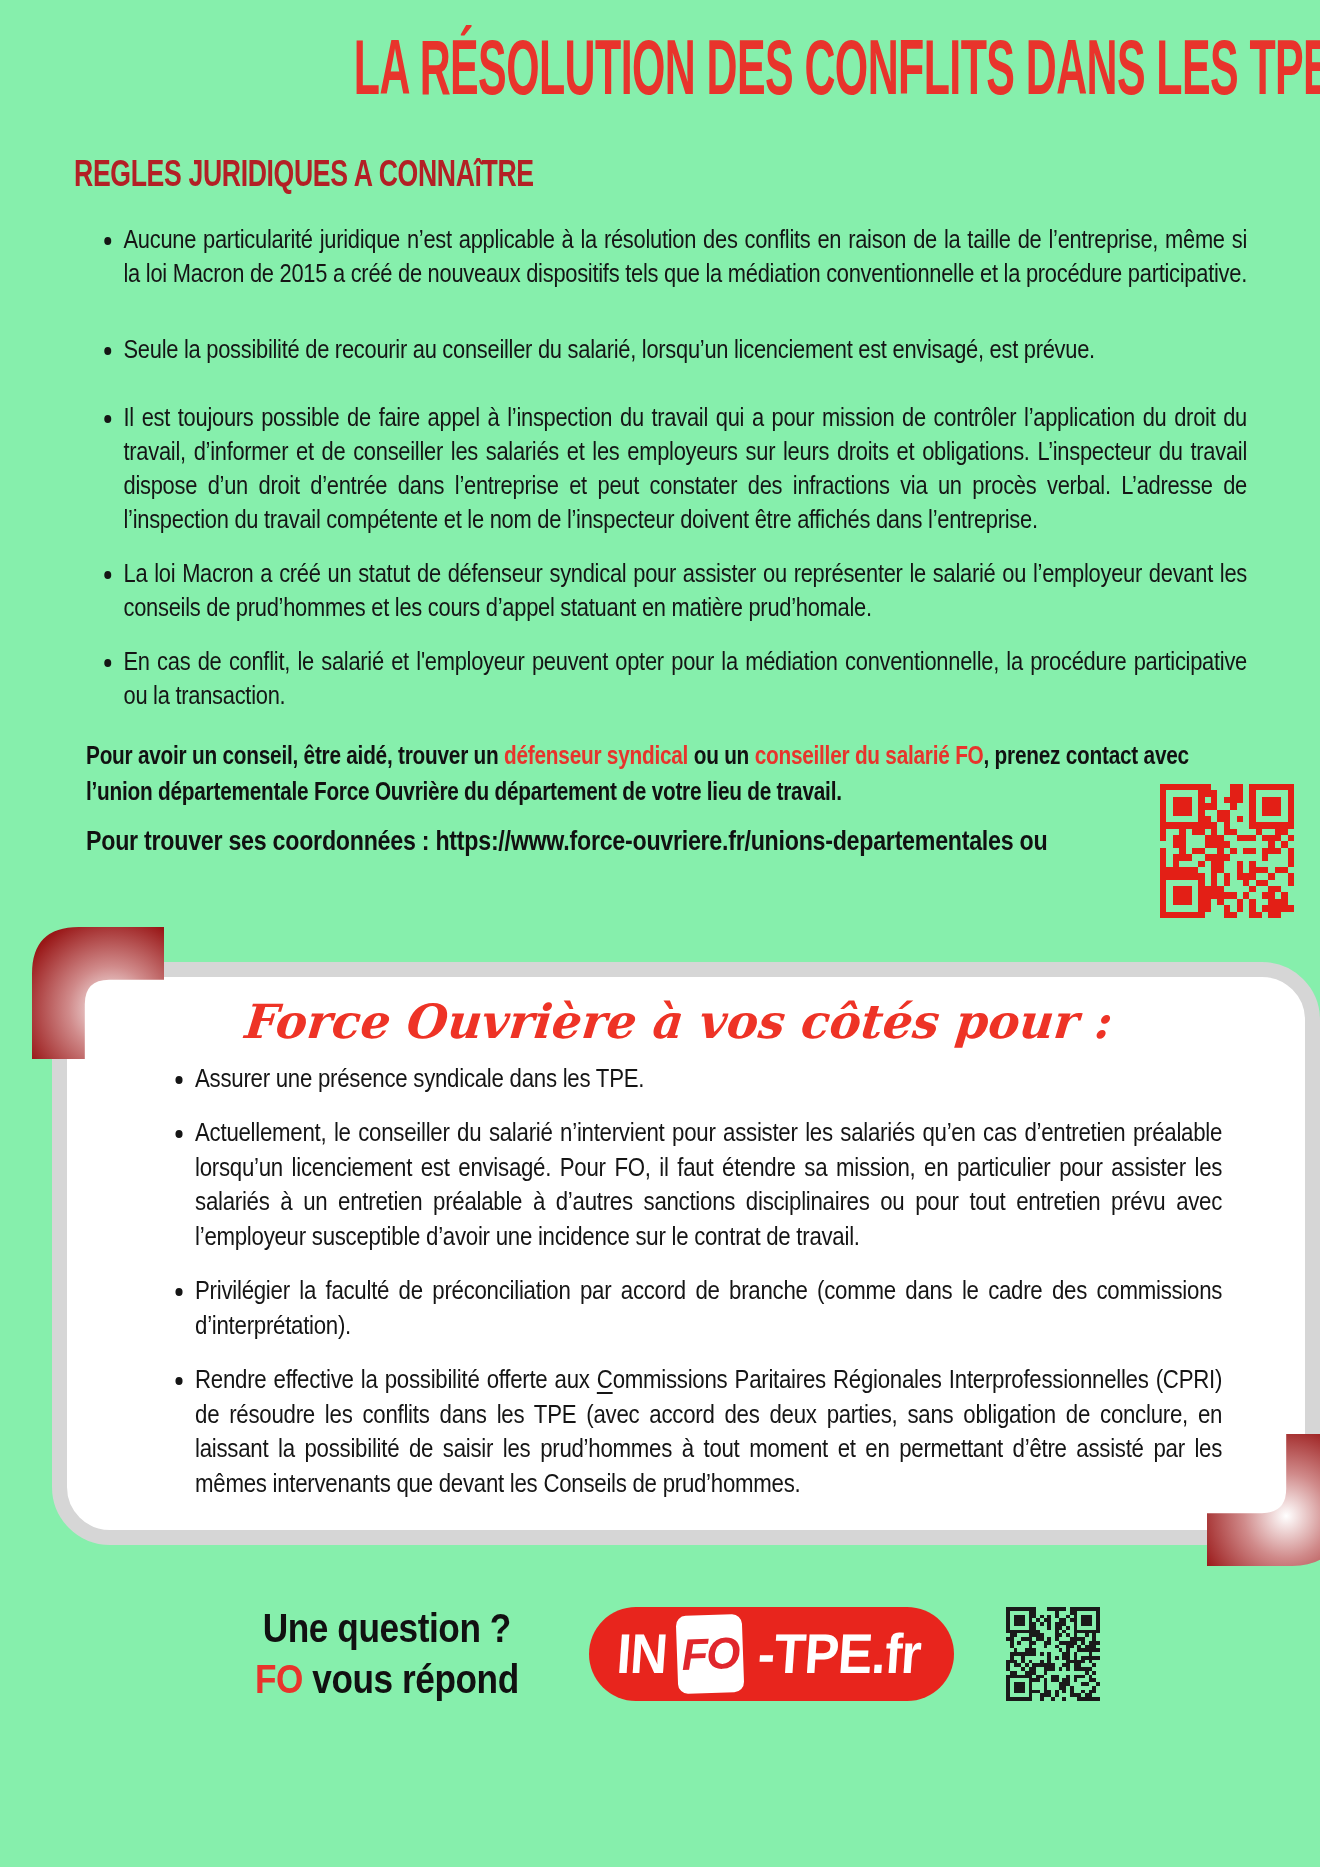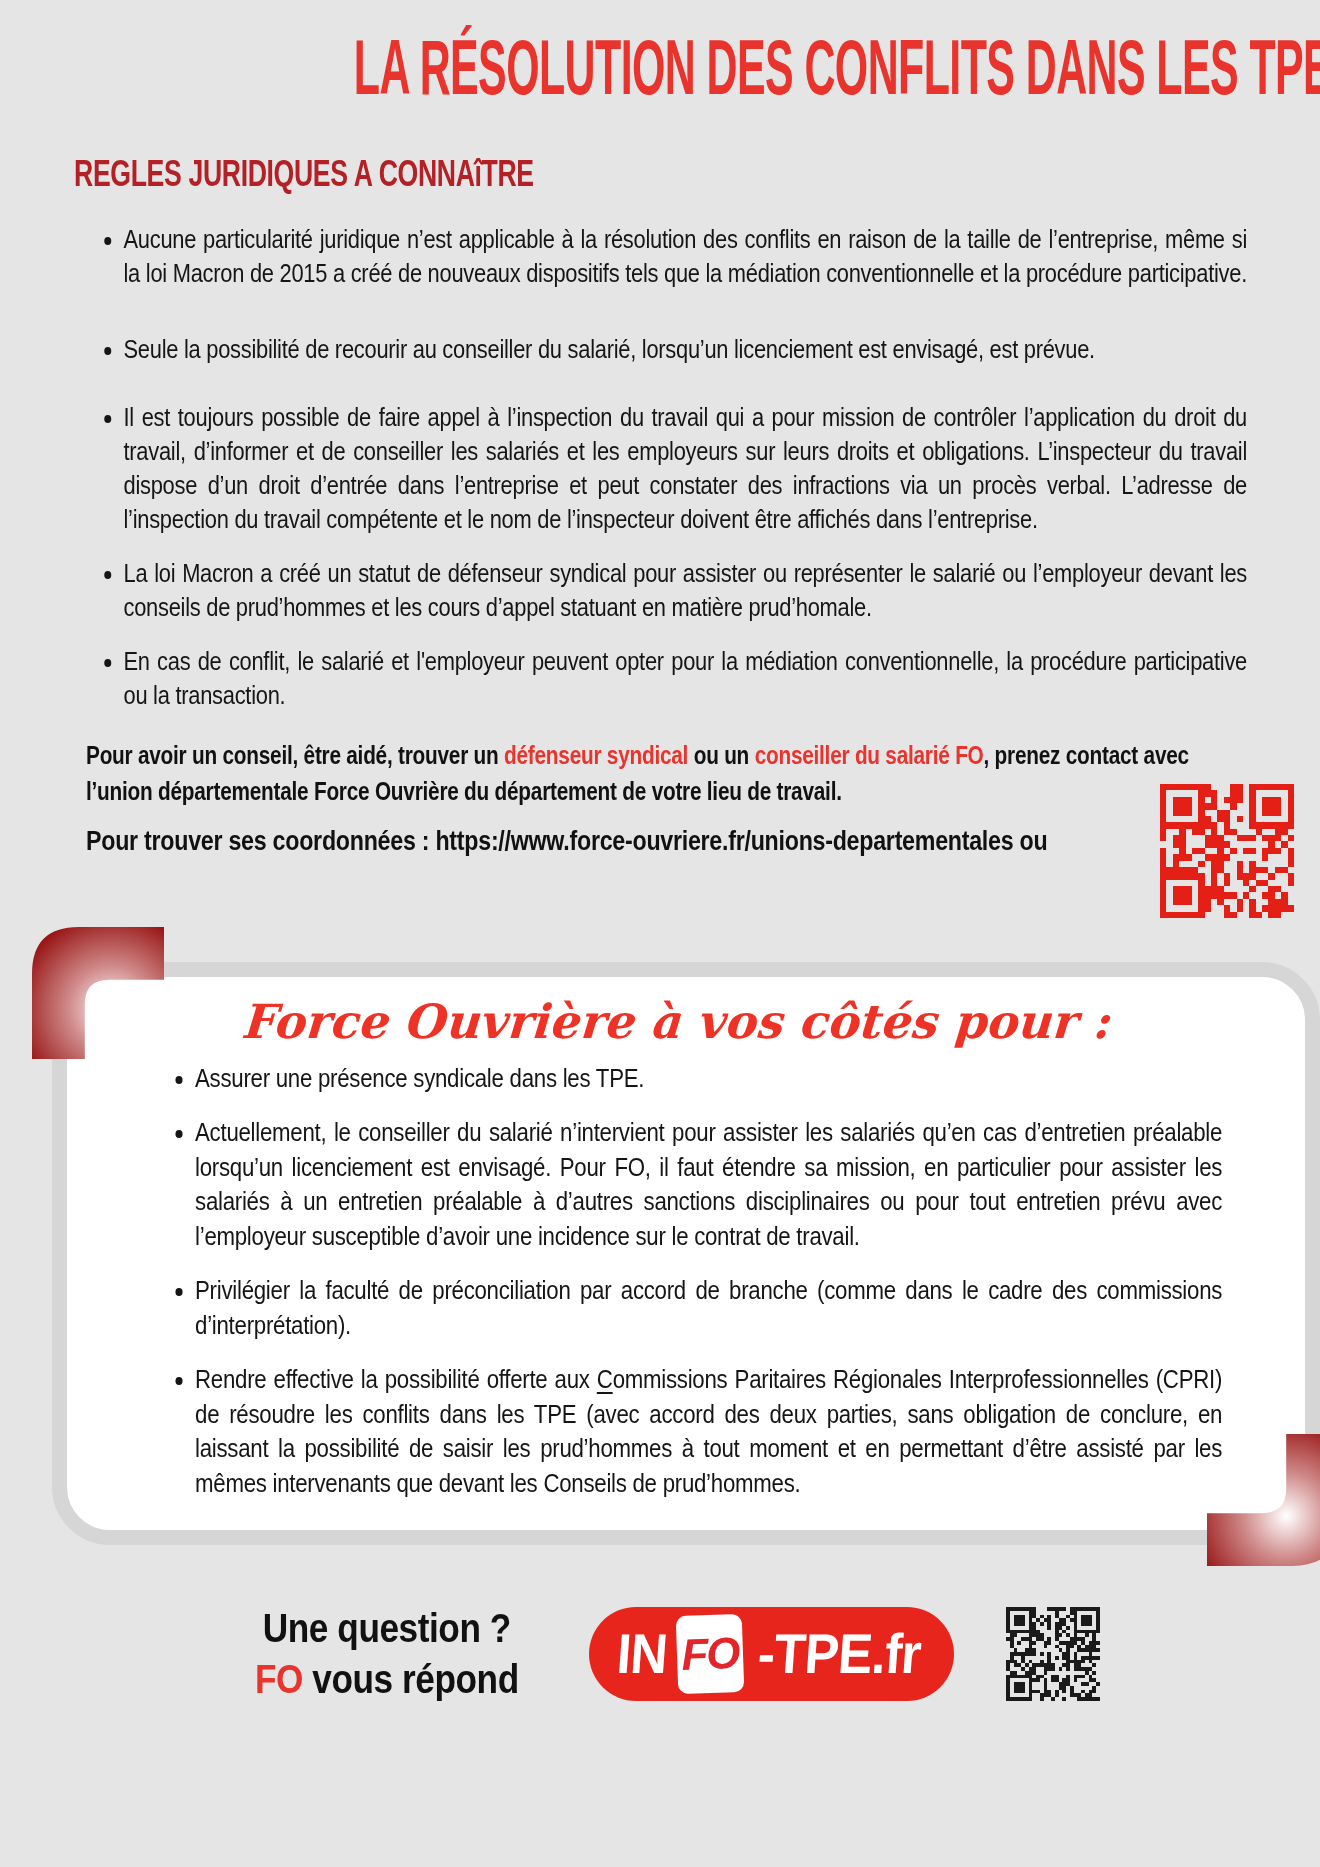--- a/index.html
+++ b/index.html
@@ -1,19 +1,19 @@
 <!DOCTYPE html>
 <html lang="fr"><head>
 <meta charset="utf-8">
 <style>
   html,body{margin:0;padding:0;background:#ffffff;}
   .page{
     position:relative;
     width:1320px;height:1867px;
-    background:#e5e5e5;
+    background:#86efac;
     overflow:hidden;
     font-family:"Liberation Sans", sans-serif;
     color:#151515;
   }
   
   .title-wrap{ text-align:center; padding-top:30px; height:84px; }
   .title-text{
     display:inline-block; white-space:nowrap;
     font-size:74px; font-weight:800; line-height:1.0;
     color:#e8342c; letter-spacing:-1px;

